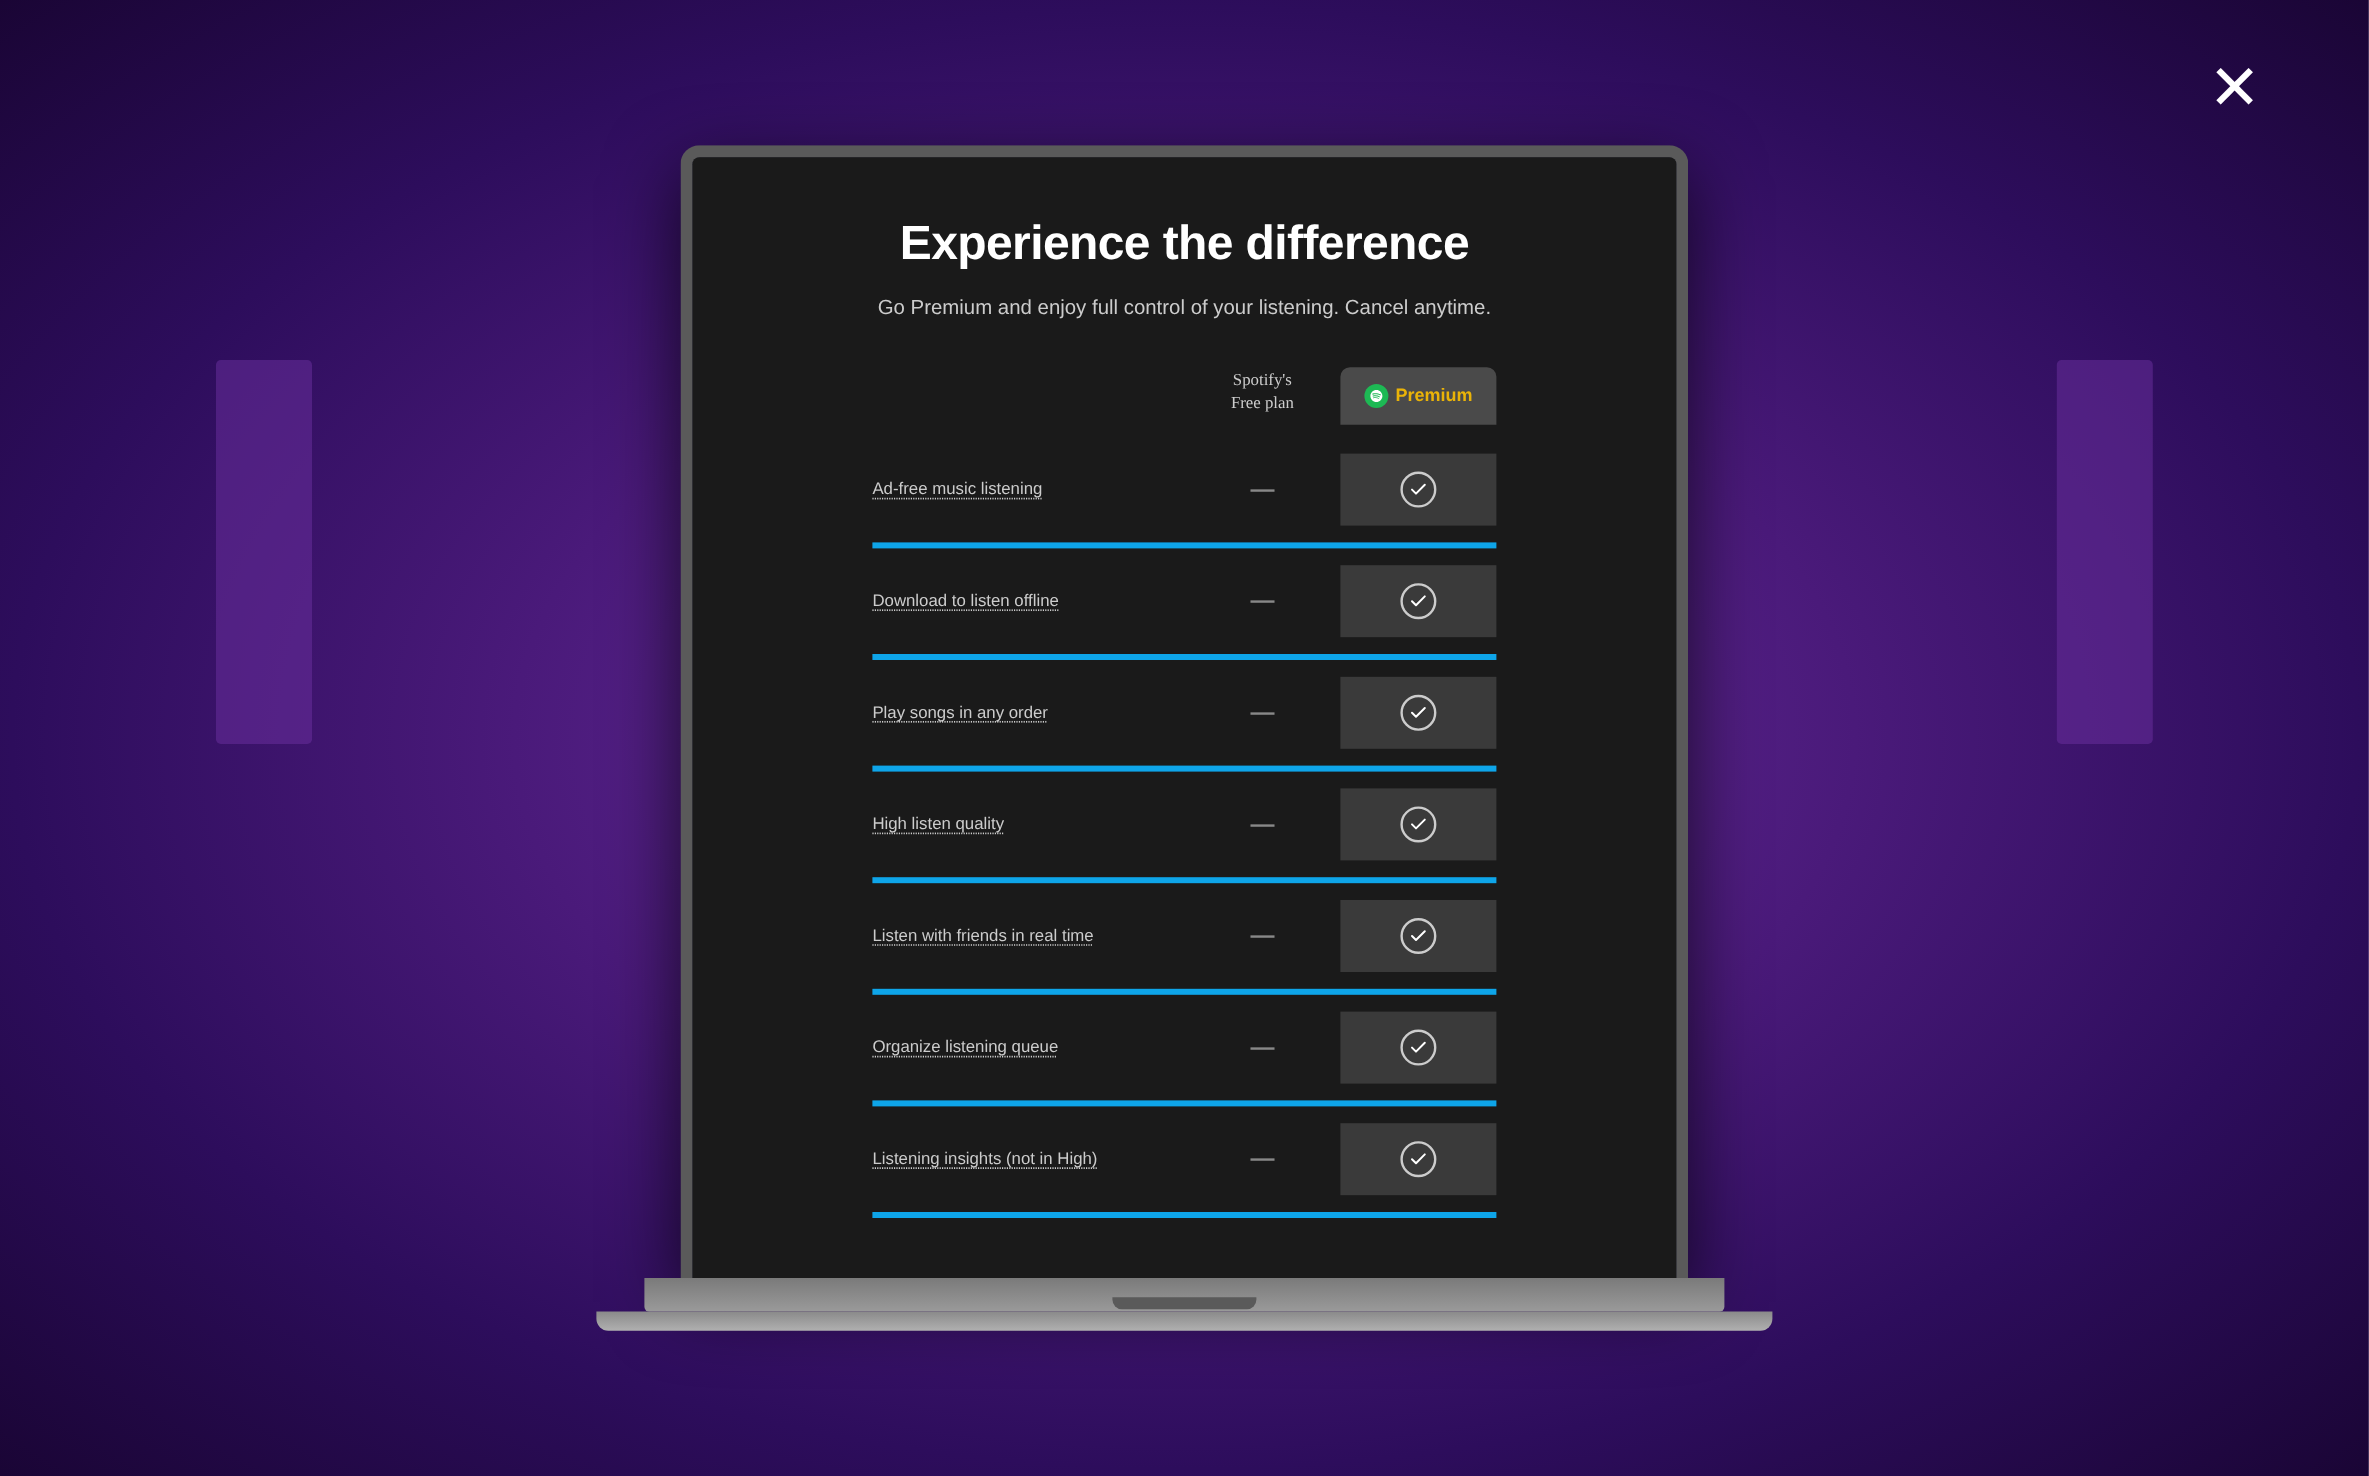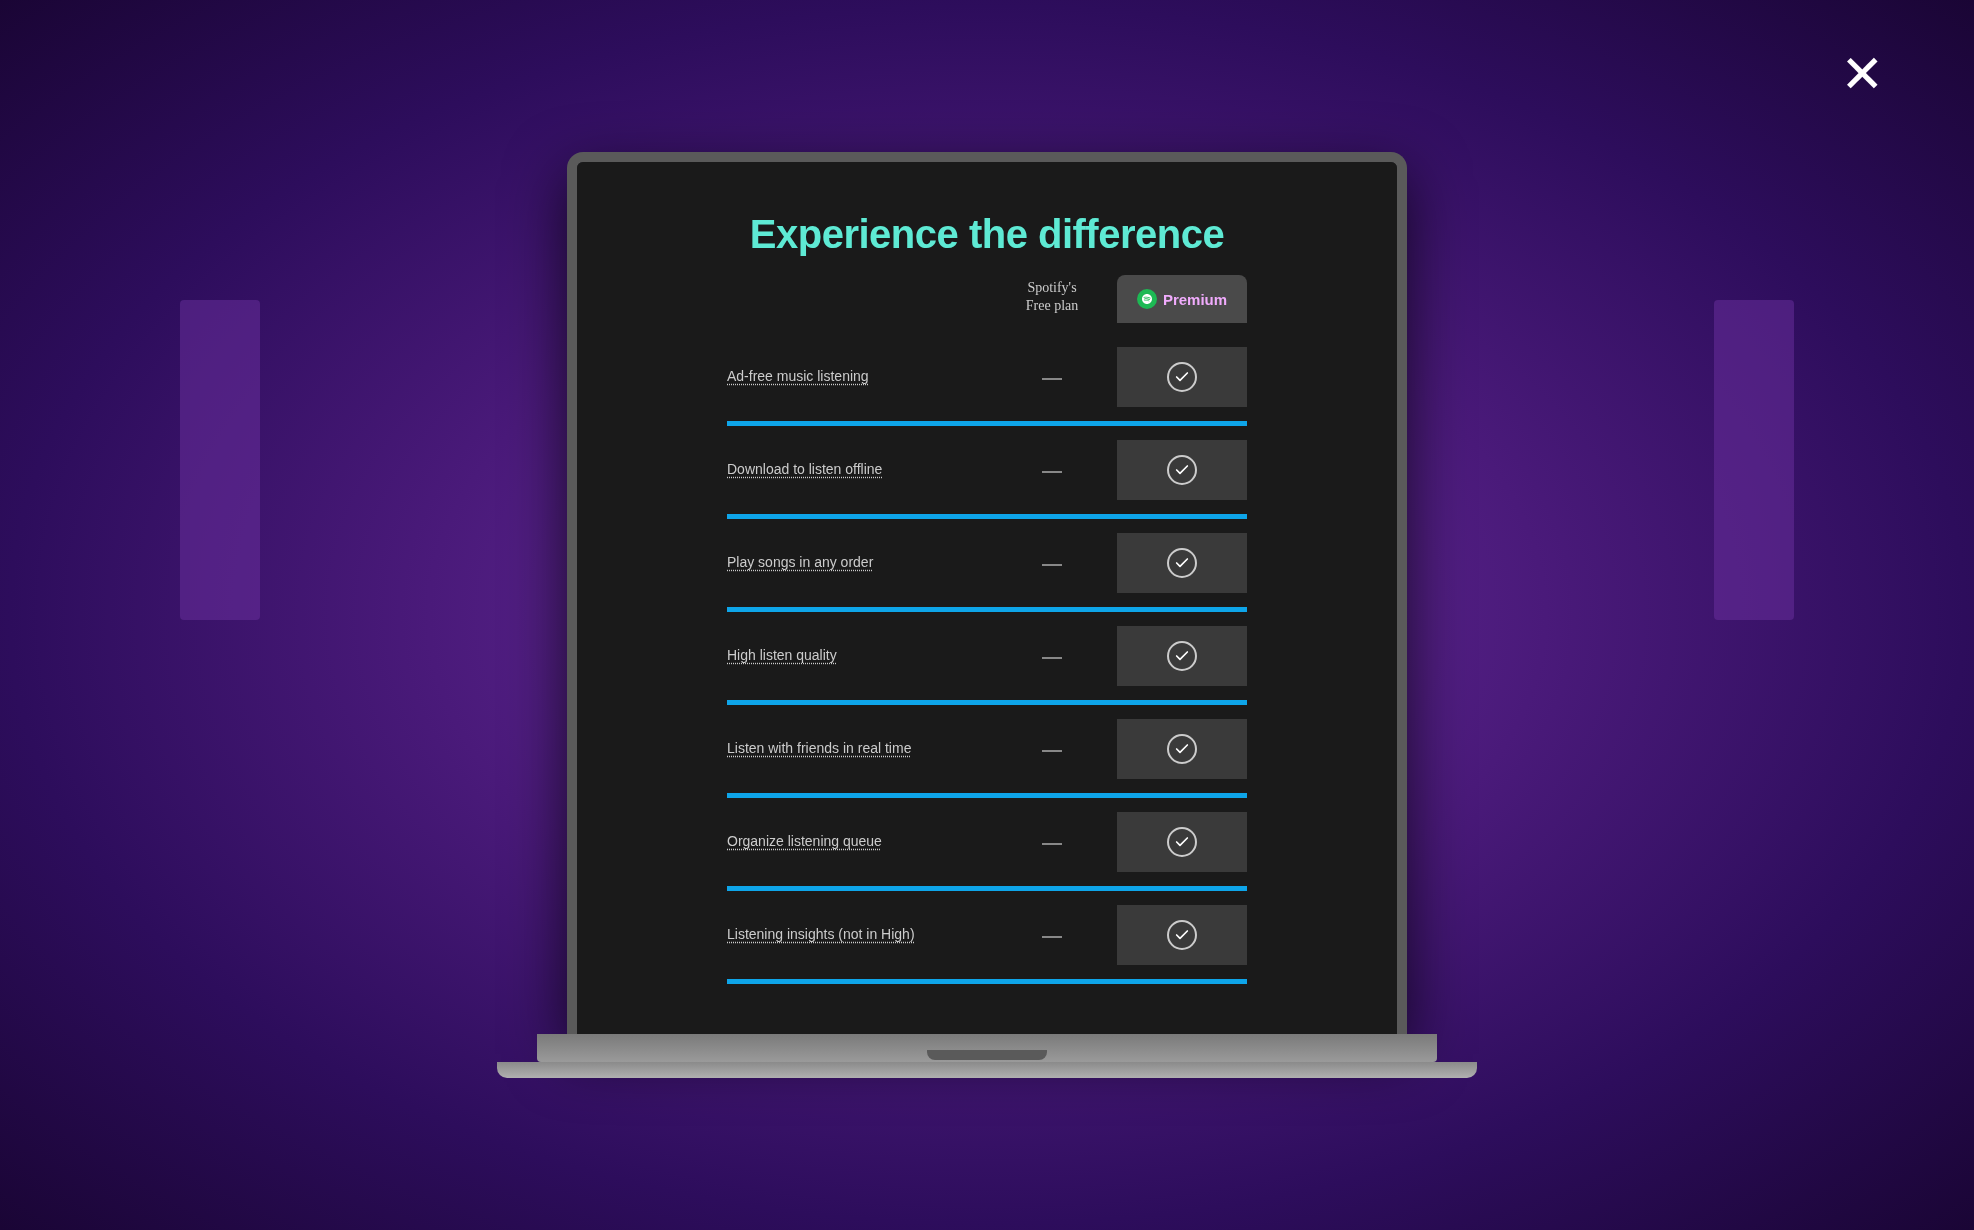--- a/index.html
+++ b/index.html
@@ -54,21 +54,21 @@
     .screen-content {
       background: #1a1a1a;
       min-height: 820px;
       padding: 50px 60px 50px 60px;
       display: flex;
       flex-direction: column;
       align-items: center;
     }
 
     .page-title {
-      color: #5eead4;
+      color: #ffffff;
       font-size: 40px;
       font-weight: 800;
       text-align: center;
       margin-bottom: 18px;
       letter-spacing: -0.5px;
     }
 
     .page-subtitle {
       color: #cccccc;
       font-size: 17px;
@@ -112,21 +112,21 @@
       border-radius: 8px 8px 0 0;
       text-align: center;
       padding: 14px 10px 14px 10px;
       display: flex;
       align-items: center;
       justify-content: center;
       gap: 6px;
     }
 
     .col-premium-label {
-      color: #f0abfc;
+      color: #eab308;
       font-size: 15px;
       font-weight: 700;
     }
 
     
     .spotify-logo {
       width: 20px;
       height: 20px;
       background: #1db954;
       border-radius: 50%;
@@ -275,20 +275,21 @@
 <div class="side-accent-left"></div>
 <div class="side-accent-right"></div>
 
 <div class="laptop-wrapper">
 
   <div class="laptop-screen">
     <div class="screen-content">
 
       <h1 class="page-title">Experience the difference</h1>
 
+      <p class="page-subtitle">Go Premium and enjoy full control of your listening. Cancel anytime.</p>
 
       <div class="comparison-table">
 
         <div class="table-header">
           <div class="col-label"></div>
           <div class="col-free">
             Spotify's<br>Free plan
           </div>
           <div class="col-premium">
             <div class="spotify-logo">

